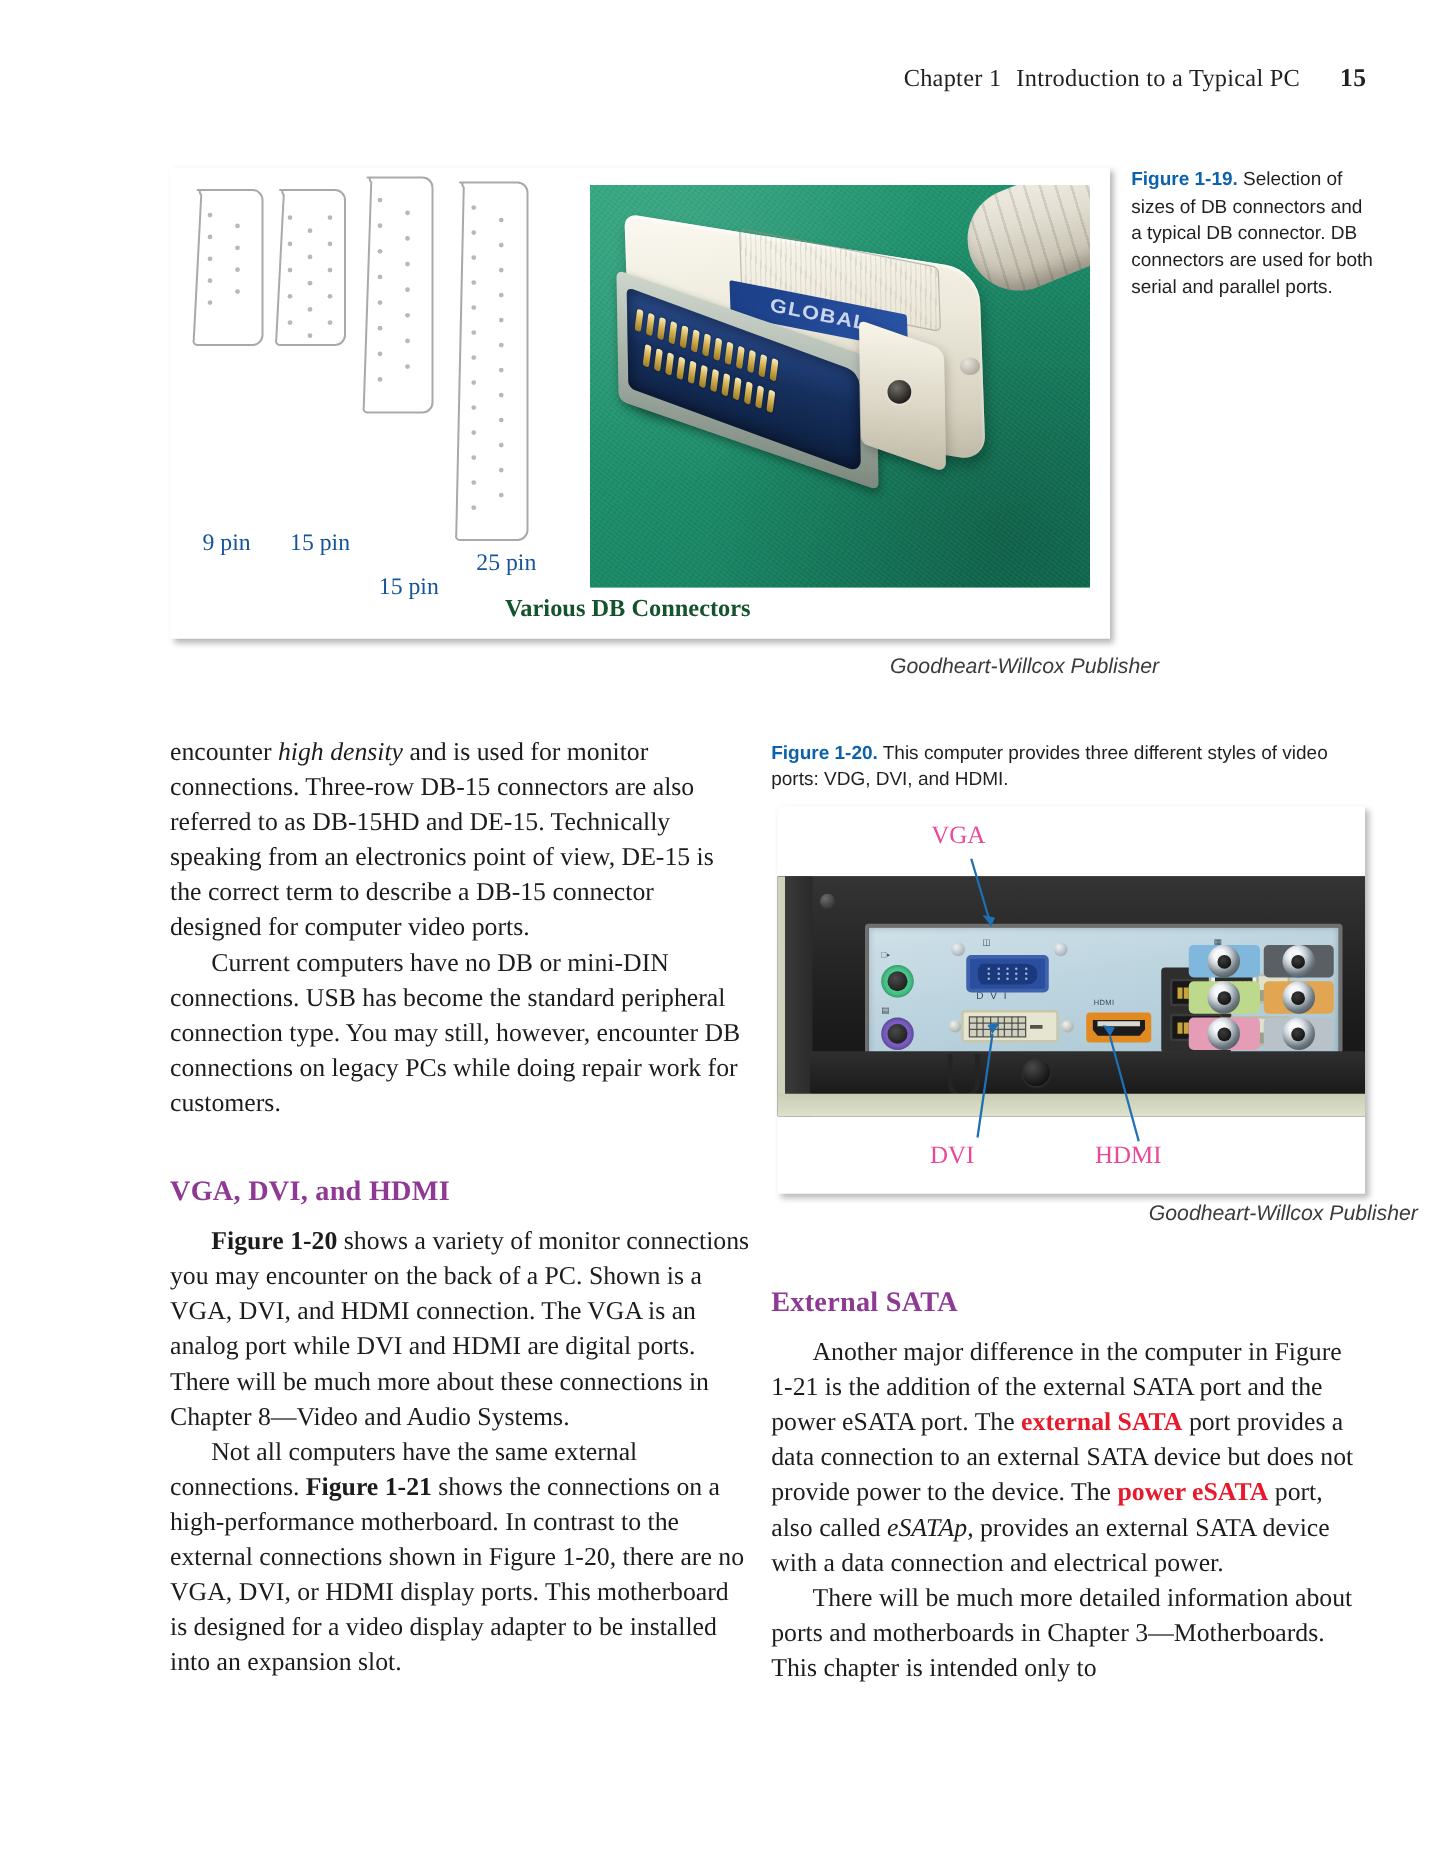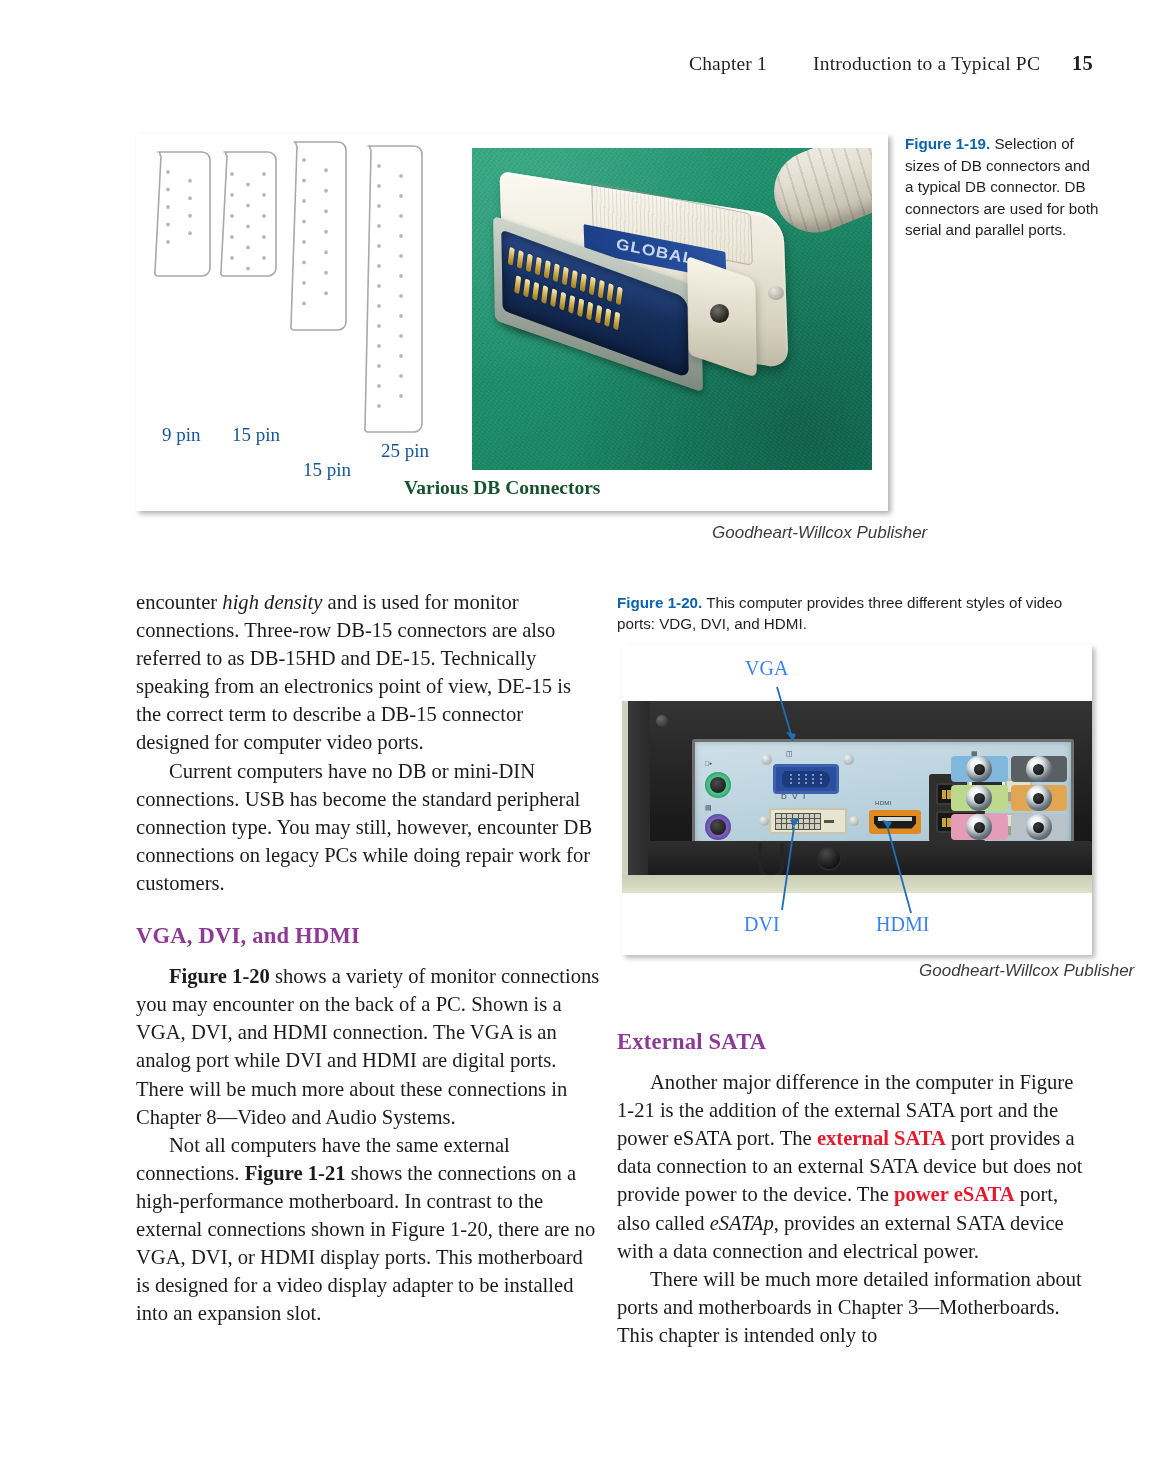--- a/index.html
+++ b/index.html
@@ -20,21 +20,21 @@
     top: 52px;
     right: 63px;
     display: flex;
     align-items: baseline;
     gap: 0;
     font-family: "Liberation Serif", serif;
     font-size: 19.5px;
     color: #231f20;
     letter-spacing: 0.2px;
   }
-  .running-head .rh-chapter { margin-right: 46px; text-align: center; }
+  .running-head .rh-chapter { margin-right: 12px; text-align: center; }
   .running-head .rh-title { margin-right: 32px; }
   .running-head .rh-page { font-weight: bold; font-size: 20.5px; }
 
   
   #fig19-wrap {
     position: absolute;
     left: 136px;
     top: 134px;
     width: 752px;
     height: 377px;
@@ -265,21 +265,21 @@
   }
   #col-left { left: 136px; top: 588px; }
   #col-right-sata { left: 617px; top: 1028px; width: 474px; }
   .col p { margin: 0; }
   .col p.indent { text-indent: 33px; }
   .h2 {
     font-family: "Liberation Serif", serif;
     font-weight: bold;
     font-size: 22.6px;
     color: #8e3a94;
-    margin: 25px 0 12px 0;
+    margin: 42px 0 12px 0;
     letter-spacing: 0.2px;
   }
   .it { font-style: italic; }
   .bd { font-weight: bold; }
   .rd { font-weight: bold; color: #e8192c; }
 
   
   #fig20-caption {
     position: absolute;
     left: 617px;
@@ -513,21 +513,21 @@
     position:absolute; left:136px; top:142px; width:26px; height:36px;
     border: 4px solid #242424; border-top: none;
     border-radius: 0 0 14px 14px;
   }
 
   
   .callout-label {
     position: absolute;
     font-family: "Liberation Serif", serif;
     font-size: 20px;
-    color: #3b82f6;
+    color: #ec4899;
     white-space: nowrap;
   }
   .callout-svg { position:absolute; left:0; top:0; width:470px; height:310px; pointer-events:none; }
 </style>
 </head>
 <body>
 
 <div class="running-head">
   <span class="rh-chapter">Chapter 1</span>
   <span class="rh-title">Introduction to a Typical PC</span>

